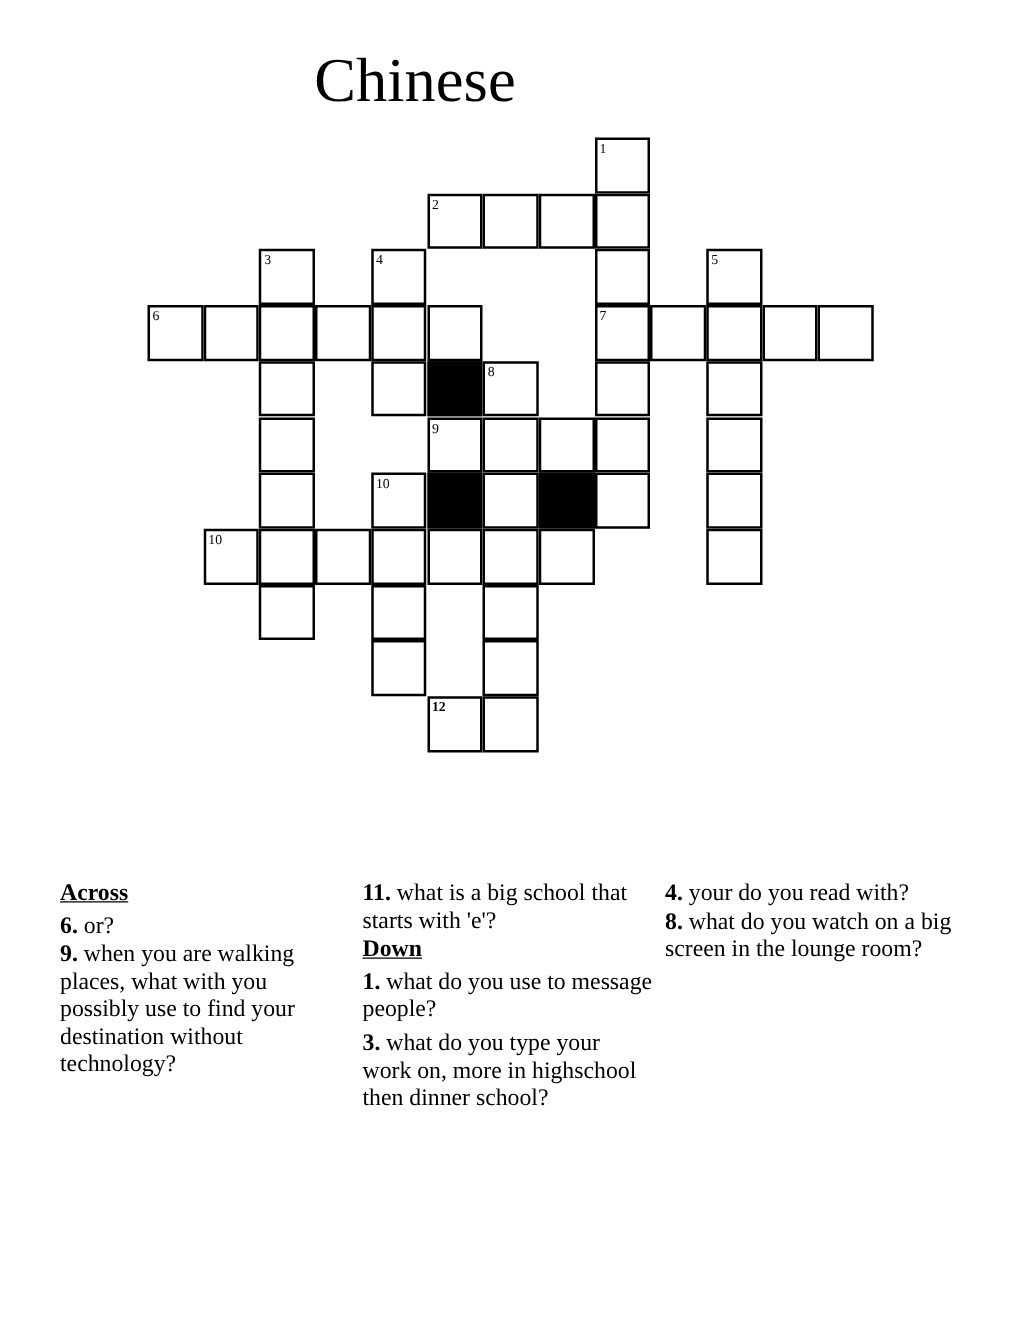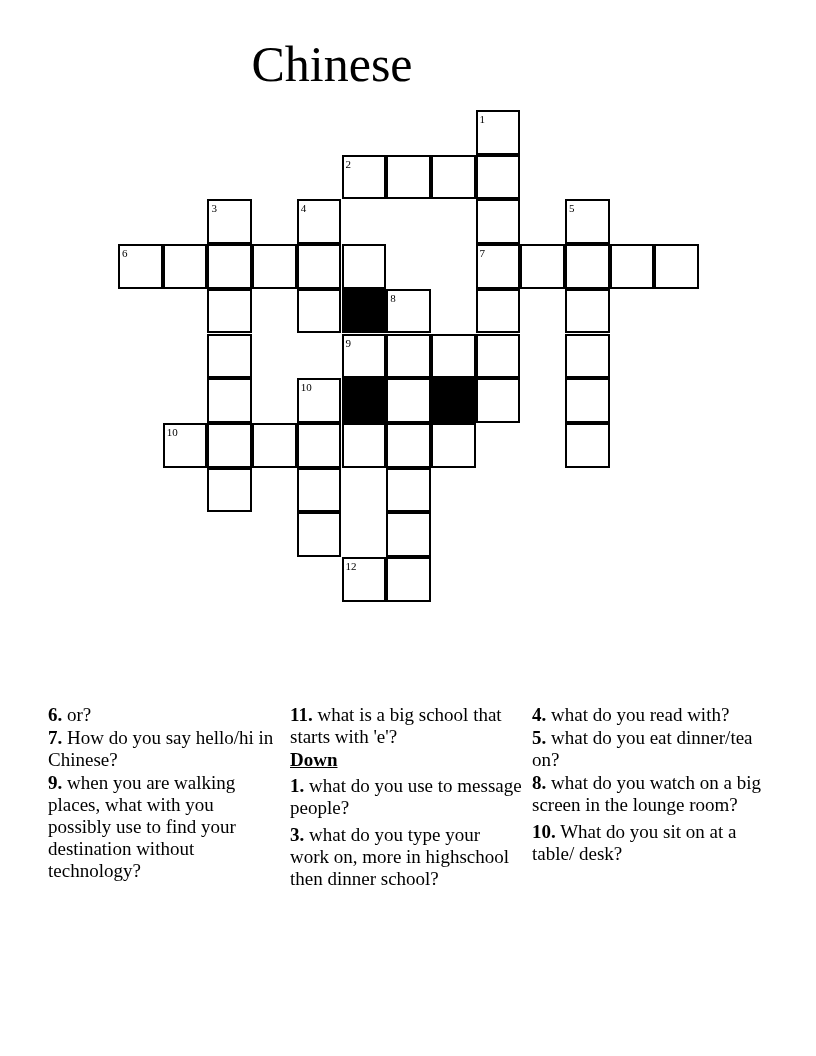--- a/index.html
+++ b/index.html
@@ -91,39 +91,37 @@
     <div class="cell" style="left: 296.8px; top: 422.9px;"></div>
     <div class="cell" style="left: 341.5px; top: 422.9px;"></div>
     <div class="cell" style="left: 386.2px; top: 422.9px;"></div>
     <div class="cell" style="left: 430.9px; top: 422.9px;"></div>
     <div class="cell" style="left: 565px; top: 422.9px;"></div>
     <div class="cell" style="left: 207.4px; top: 467.6px;"></div>
     <div class="cell" style="left: 296.8px; top: 467.6px;"></div>
     <div class="cell" style="left: 386.2px; top: 467.6px;"></div>
     <div class="cell" style="left: 296.8px; top: 512.3px;"></div>
     <div class="cell" style="left: 386.2px; top: 512.3px;"></div>
-    <div class="cell" style="left: 341.5px; top: 557px;">
+    <div class="cell" style="left: 341.5px; top: 557px; font-weight: bold;">
       <span class="num">12</span>
     </div>
     <div class="cell" style="left: 386.2px; top: 557px;"></div>
   </div>
 
 <div class="clues col1">
+  <div class="heading">Across</div>
   <div class="clue"><b>6.</b><span> or?</span></div>
-  <div class="clue"><b>7.</b><span> How do you say hello/hi in Chinese?</span></div>
   <div class="clue"><b>9.</b><span> when you are walking places, what with you possibly use to find your destination without technology?</span></div>
 </div>
 
 <div class="clues col2">
   <div class="clue"><b>11.</b><span> what is a big school that starts with 'e'?</span></div>
   <div class="heading">Down</div>
   <div class="clue"><b>1.</b><span> what do you use to message people?</span></div>
   <div class="gap"></div>
   <div class="clue"><b>3.</b><span> what do you type your work on, more in highschool then dinner school?</span></div>
 </div>
 
 <div class="clues col3">
-  <div class="clue"><b>4.</b><span> what do you read with?</span></div>
-  <div class="clue"><b>5.</b><span> what do you eat dinner/tea on?</span></div>
+  <div class="clue"><b>4.</b><span> your do you read with?</span></div>
   <div class="clue"><b>8.</b><span> what do you watch on a big screen in the lounge room?</span></div>
   <div class="gap"></div>
-  <div class="clue"><b>10.</b><span> What do you sit on at a table/ desk?</span></div>
 </div>
 
 </body></html>

